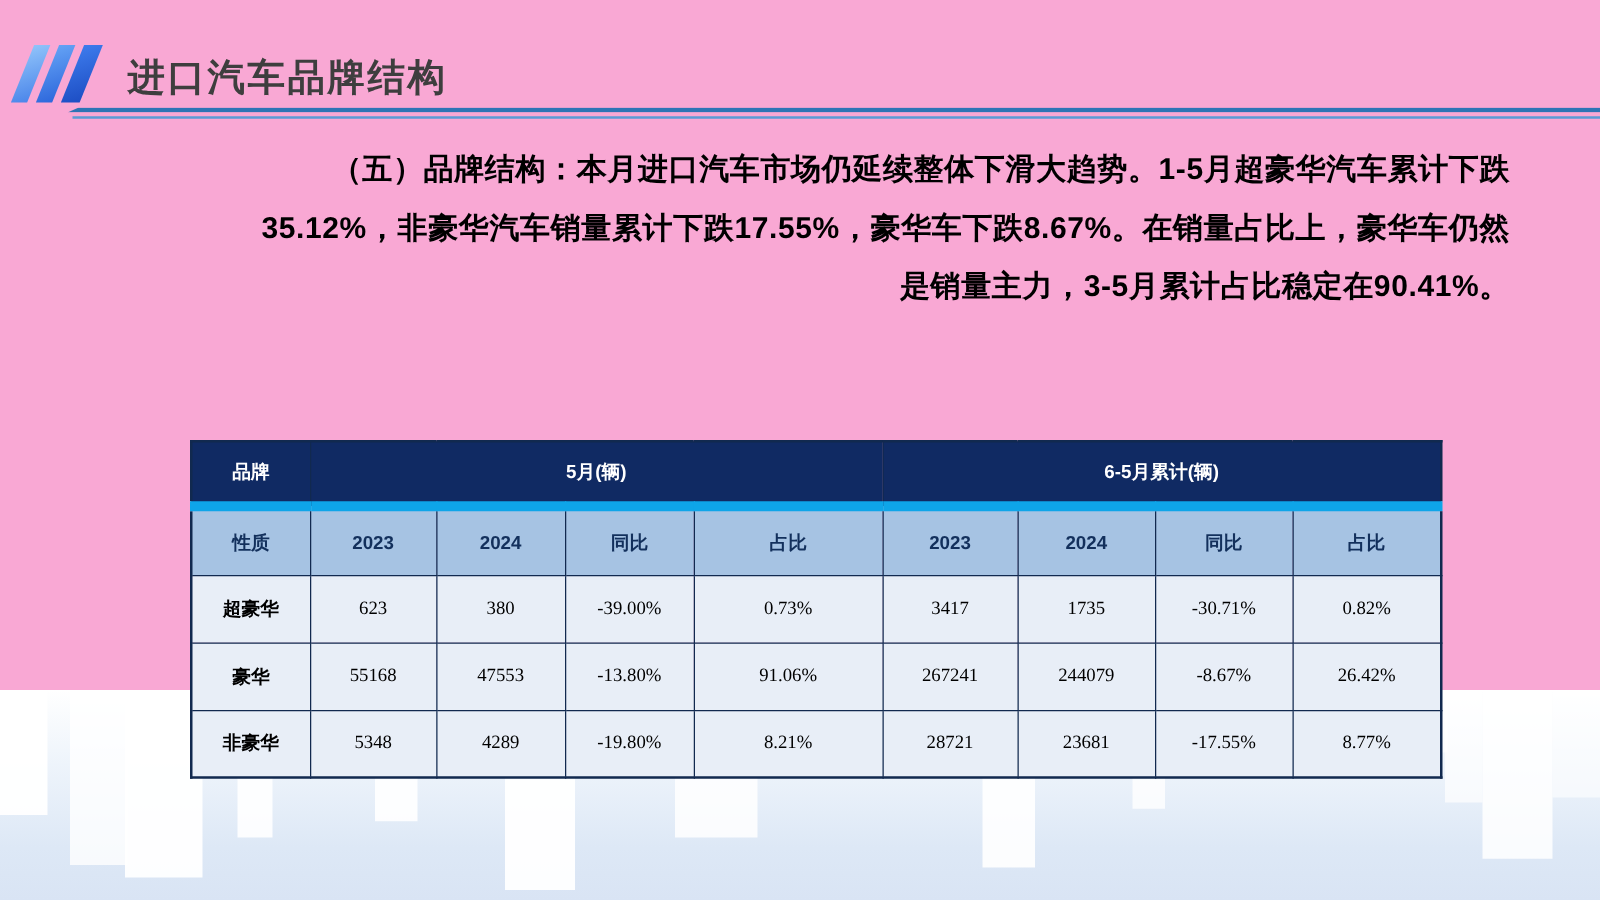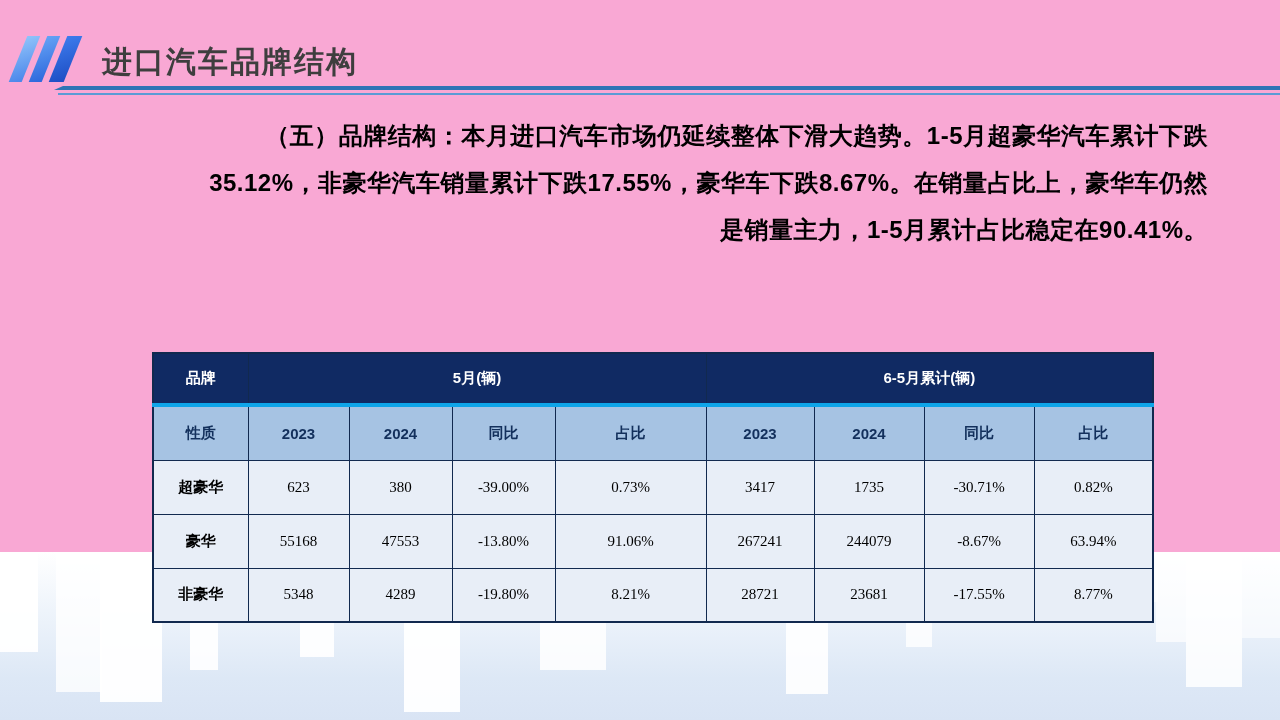--- a/index.html
+++ b/index.html
@@ -94,21 +94,21 @@
     border-collapse: collapse;
     table-layout: fixed;
     border: 2px solid #11294f;
   }
   .data-table th, .data-table td {
     border: 1px solid #11294f;
     text-align: center;
     vertical-align: middle;
     padding: 0;
   }
-  .row-group th { height: 52px; background: #102a63; color: #ffffff; font-size: 15px; font-weight: 700; border-bottom: 4px solid #0ea5e9; }
+  .row-group th { height: 52px; background: #102a63; color: #ffffff; font-size: 15px; font-weight: 700; border-bottom: 8px solid #0ea5e9; }
   .row-sub th { height: 55px; background: #a6c3e3; color: #13305c; font-size: 15px; font-weight: 700; }
   .data-table tbody td { height: 54px; background: #e8eef7; color: #000000; }
   td.cell-label { font-size: 15px; font-weight: 700; font-family: "Liberation Sans", "DejaVu Sans", sans-serif; }
   td.cell-num { font-size: 15px; font-weight: 400; font-family: "Liberation Serif", "DejaVu Serif", serif; }
 </style>
 </head>
 <body>
 
 <div class="slide">
 
@@ -141,21 +141,21 @@
     <div class="logo-stripe stripe-2"></div>
     <div class="logo-stripe stripe-3"></div>
   </div>
   <div class="page-title">进口汽车品牌结构</div>
   <div class="rule-thick"></div>
   <div class="rule-thin"></div>
 
   <div class="body-text">
     <div>（五）品牌结构：本月进口汽车市场仍延续整体下滑大趋势。1-5月超豪华汽车累计下跌</div>
     <div>35.12%，非豪华汽车销量累计下跌17.55%，豪华车下跌8.67%。在销量占比上，豪华车仍然</div>
-    <div>是销量主力，1-5月累计占比稳定在90.41%。</div>
+    <div>是销量主力，3-5月累计占比稳定在90.41%。</div>
   </div>
 
 
   <table class="data-table">
     <colgroup>
       <col style="width:95px">
         <col style="width:101px">
         <col style="width:103px">
         <col style="width:103px">
         <col style="width:151px">
@@ -196,21 +196,21 @@
       </tr>
       <tr>
         <td class="cell-label">豪华</td>
         <td class="cell-num">55168</td>
         <td class="cell-num">47553</td>
         <td class="cell-num">-13.80%</td>
         <td class="cell-num">91.06%</td>
         <td class="cell-num">267241</td>
         <td class="cell-num">244079</td>
         <td class="cell-num">-8.67%</td>
-        <td class="cell-num">63.94%</td>
+        <td class="cell-num">26.42%</td>
       </tr>
       <tr>
         <td class="cell-label">非豪华</td>
         <td class="cell-num">5348</td>
         <td class="cell-num">4289</td>
         <td class="cell-num">-19.80%</td>
         <td class="cell-num">8.21%</td>
         <td class="cell-num">28721</td>
         <td class="cell-num">23681</td>
         <td class="cell-num">-17.55%</td>

